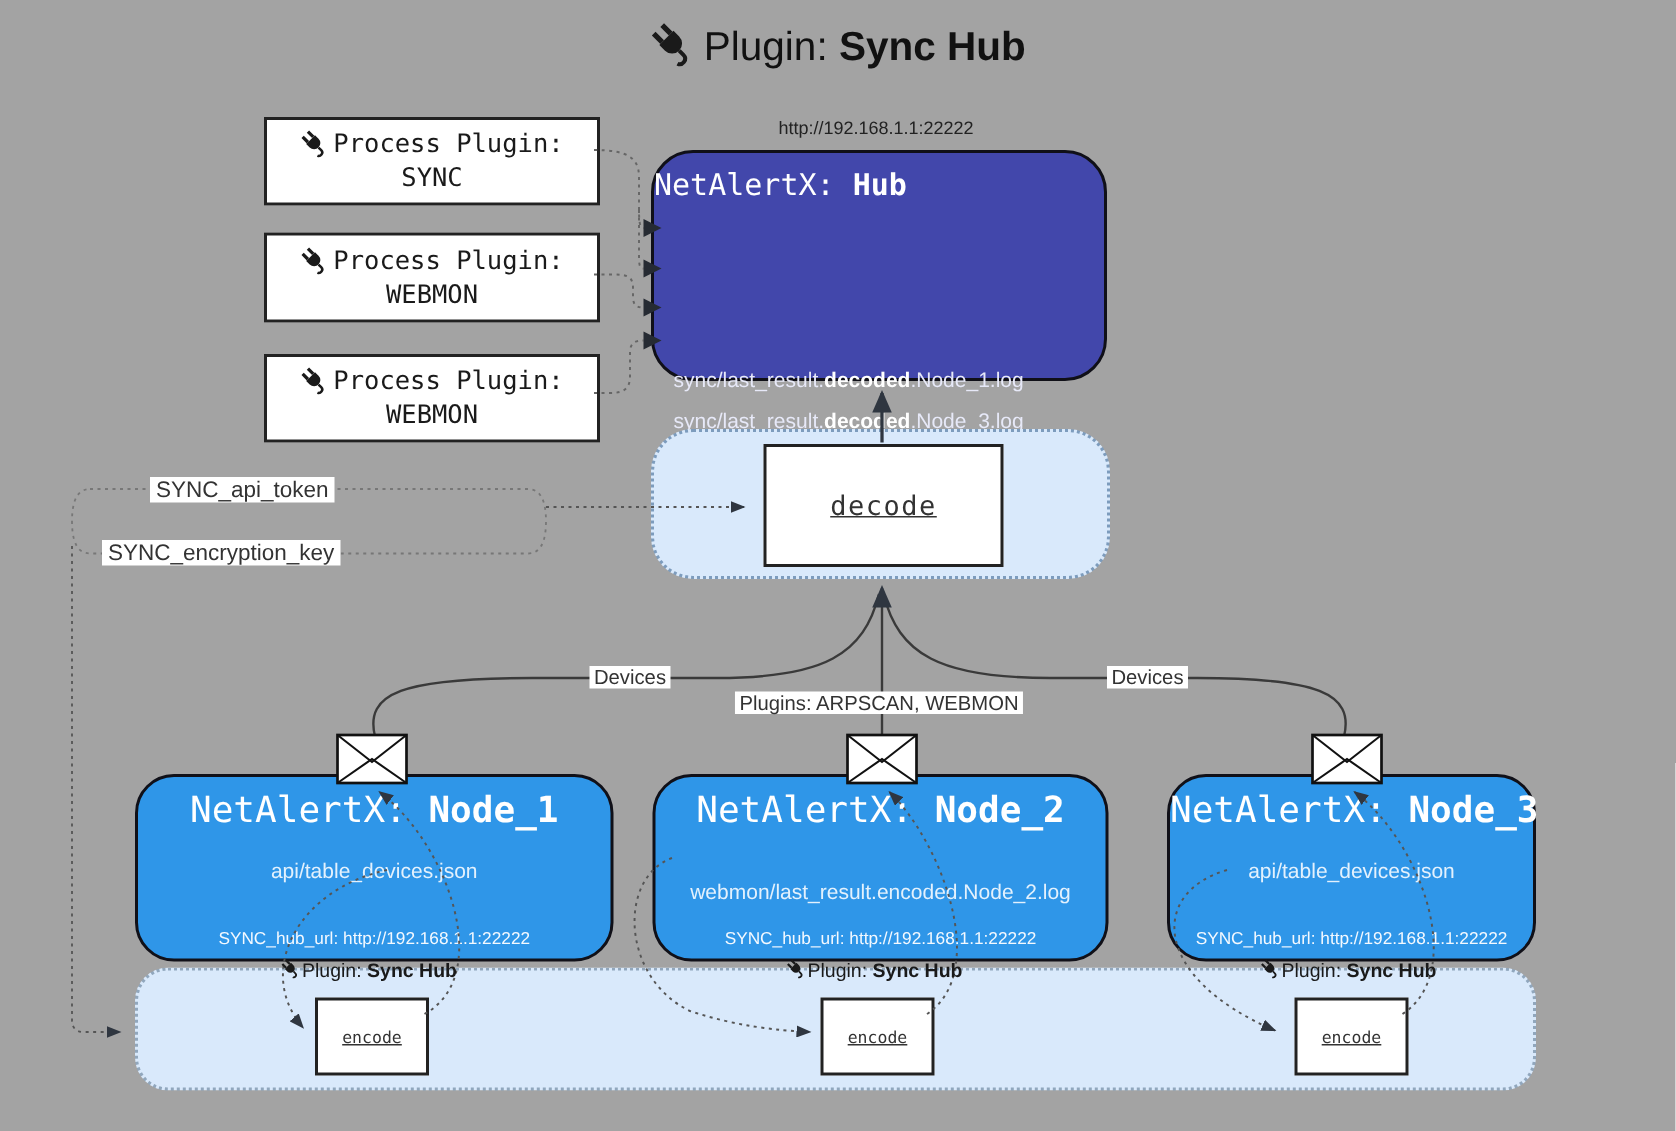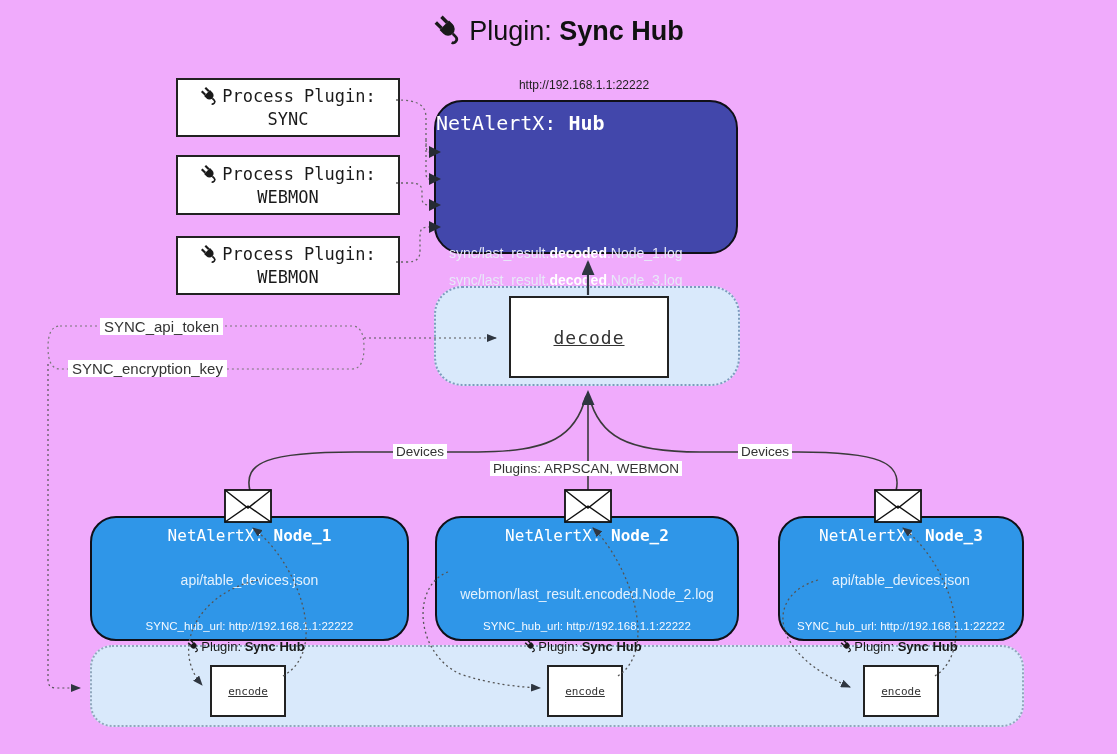--- a/index.html
+++ b/index.html
@@ -1,16 +1,16 @@
 <!DOCTYPE html>
 <html><head>
 <meta charset="utf-8">
 <style>
   html,body{margin:0;padding:0;background:#fff;}
-  .canvas{position:relative;width:1117px;height:754px;background:#f0abfc;
+  .canvas{position:relative;width:1117px;height:754px;background:#a3a3a3;
           font-family:"Liberation Sans",sans-serif;overflow:hidden;}
   
   .boxes{position:absolute;inset:0;z-index:2;}
   svg.overlay{position:absolute;inset:0;z-index:5;pointer-events:none;}
   .labels{position:absolute;inset:0;z-index:6;pointer-events:none;}
 
   
   .title{position:absolute;top:14px;left:0;width:100%;text-align:center;
          font-size:27px;color:#111;}
   .title .plug{width:32px;height:32px;vertical-align:-6px;margin-right:4px;}
@@ -47,21 +47,21 @@
   .wbox.encode{top:665px;width:72px;height:48px;font-size:11px;}
   .wbox.enc0{left:210px;}.wbox.enc1{left:547px;}.wbox.enc2{left:863px;}
 
   
   .node{position:absolute;top:516px;height:121px;background:#2f96e8;
         border:2px solid #101018;border-radius:26px;color:#fff;}
   .node.n0{left:90px;width:315px;}
   .node.n1{left:435px;width:300px;}
   .node.n2{left:778px;width:242px;}
   .node-title{position:absolute;top:8px;left:0;width:100%;text-align:center;
-              font-family:"DejaVu Sans Mono",monospace;font-size:16px;white-space:nowrap;}
+              font-family:"DejaVu Sans Mono",monospace;font-size:24px;white-space:nowrap;}
   .node-file{position:absolute;left:0;width:100%;text-align:center;font-size:14px;
              color:#e3f1fd;white-space:nowrap;}
   .node.n0 .f0{top:54px;} .node.n2 .f0{top:54px;}
   .node.n1 .f0{top:40px;} .node.n1 .f1{top:68px;}
   .node-url{position:absolute;bottom:7px;left:0;width:100%;text-align:center;
             font-size:11.5px;color:#f4f9ff;}
 
   
   .keylbl{position:absolute;background:#fff;padding:0 4px;font-size:15px;color:#333;white-space:nowrap;}
   .keylbl.api{left:100px;top:318px;}

